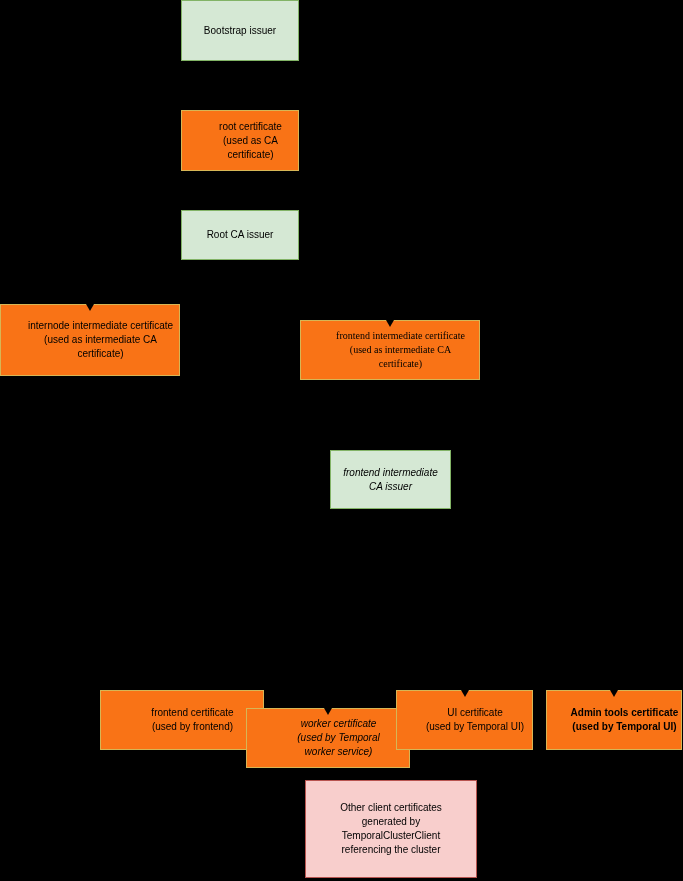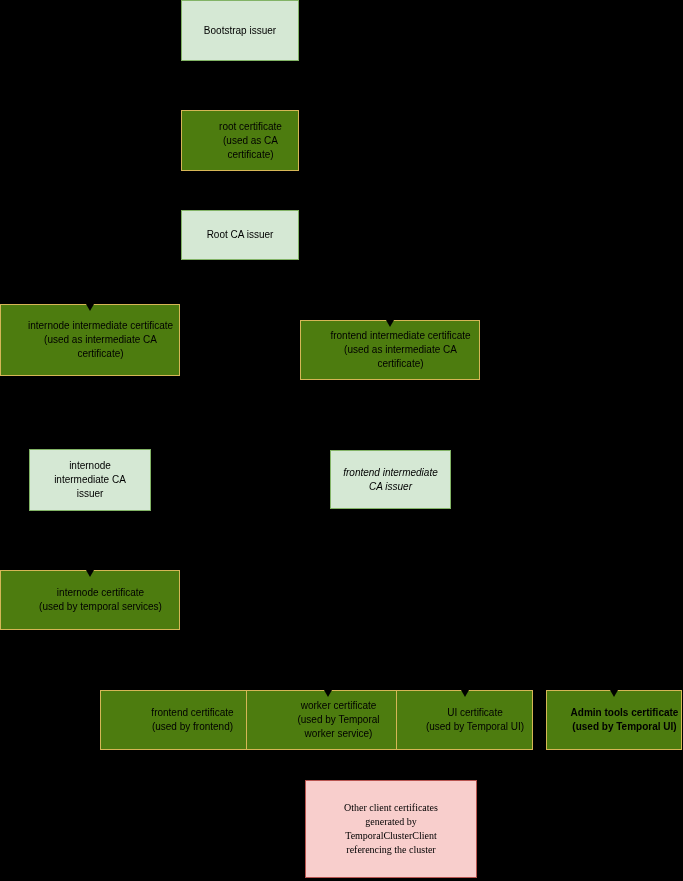--- a/index.html
+++ b/index.html
@@ -27,49 +27,49 @@
   .node .lbl {
     display: block;
     width: 100%;
     text-align: center;
     white-space: pre-line;
     font-size: 10px;
     line-height: 14px;
     padding: 0 2px;
   }
   .issuer      { background: #d5e8d4; border-color: #82b366; }
-  .certificate { background: #4d7c0f; border-color: #d6b656; padding-left: 21px; }
+  .certificate { background: #f97316; border-color: #d6b656; padding-left: 21px; }
   .client      { background: #f8cecc; border-color: #b85450; }
 
   
   .arrowhead {
     position: absolute;
     top: -1px;
     left: 50%;
     transform: translateX(-50%);
     width: 0; height: 0;
     border-left: 4px solid transparent;
     border-right: 4px solid transparent;
     border-top: 7px solid #000000;
   }
 
   
   #n-bootstrap-issuer                  { left: 181px; top: 0px;   width: 118px; height: 61px; }
   #n-root-certificate                  { left: 181px; top: 110px; width: 118px; height: 61px; }
   #n-root-ca-issuer                    { left: 181px; top: 210px; width: 118px; height: 50px; }
   #n-internode-intermediate-certificate{ left: 0px;   top: 304px; width: 180px; height: 72px; }
-  #n-frontend-intermediate-certificate { left: 300px; top: 320px; width: 180px; height: 60px; }
+  #n-frontend-intermediate-certificate { left: 300px; top: 320px; width: 180px; height: 60px; font-family: Liberation Serif, serif; }
   #n-internode-intermediate-ca-issuer  { left: 29px;  top: 449px; width: 122px; height: 62px; }
   #n-frontend-intermediate-ca-issuer   { left: 330px; top: 450px; width: 121px; height: 59px; font-style: italic; }
   #n-internode-certificate             { left: 0px;   top: 570px; width: 180px; height: 60px; }
   #n-frontend-certificate              { left: 100px; top: 690px; width: 164px; height: 60px; }
-  #n-worker-certificate                { left: 246px; top: 690px; width: 164px; height: 60px; }
+  #n-worker-certificate                { left: 246px; top: 708px; width: 164px; height: 60px; font-style: italic; }
   #n-ui-certificate                    { left: 396px; top: 690px; width: 137px; height: 60px; }
   #n-admin-tools-certificate           { left: 546px; top: 690px; width: 136px; height: 60px; font-weight: bold; }
-  #n-other-client-certificates         { left: 305px; top: 780px; width: 172px; height: 98px; font-family: Liberation Serif, serif; }
+  #n-other-client-certificates         { left: 305px; top: 780px; width: 172px; height: 98px; }
 </style>
 </head>
 <body>
 
 <div class="canvas">
 
   <div class="node issuer" id="n-bootstrap-issuer">
     <span class="lbl">Bootstrap issuer</span>
   </div>
 
@@ -90,36 +90,26 @@
 certificate)</span>
   </div>
 
   <div class="node certificate" id="n-frontend-intermediate-certificate">
     <span class="arrowhead"></span>
     <span class="lbl">frontend intermediate certificate
 (used as intermediate CA
 certificate)</span>
   </div>
 
-  <div class="node issuer" id="n-internode-intermediate-ca-issuer">
-    <span class="lbl">internode
-intermediate CA
-issuer</span>
-  </div>
 
   <div class="node issuer" id="n-frontend-intermediate-ca-issuer">
     <span class="lbl">frontend intermediate
 CA issuer</span>
   </div>
 
-  <div class="node certificate" id="n-internode-certificate">
-    <span class="arrowhead"></span>
-    <span class="lbl">internode certificate
-(used by temporal services)</span>
-  </div>
 
   <div class="node certificate" id="n-frontend-certificate">
     <span class="lbl">frontend certificate
 (used by frontend)</span>
   </div>
 
   <div class="node certificate" id="n-worker-certificate">
     <span class="arrowhead"></span>
     <span class="lbl">worker certificate
 (used by Temporal

